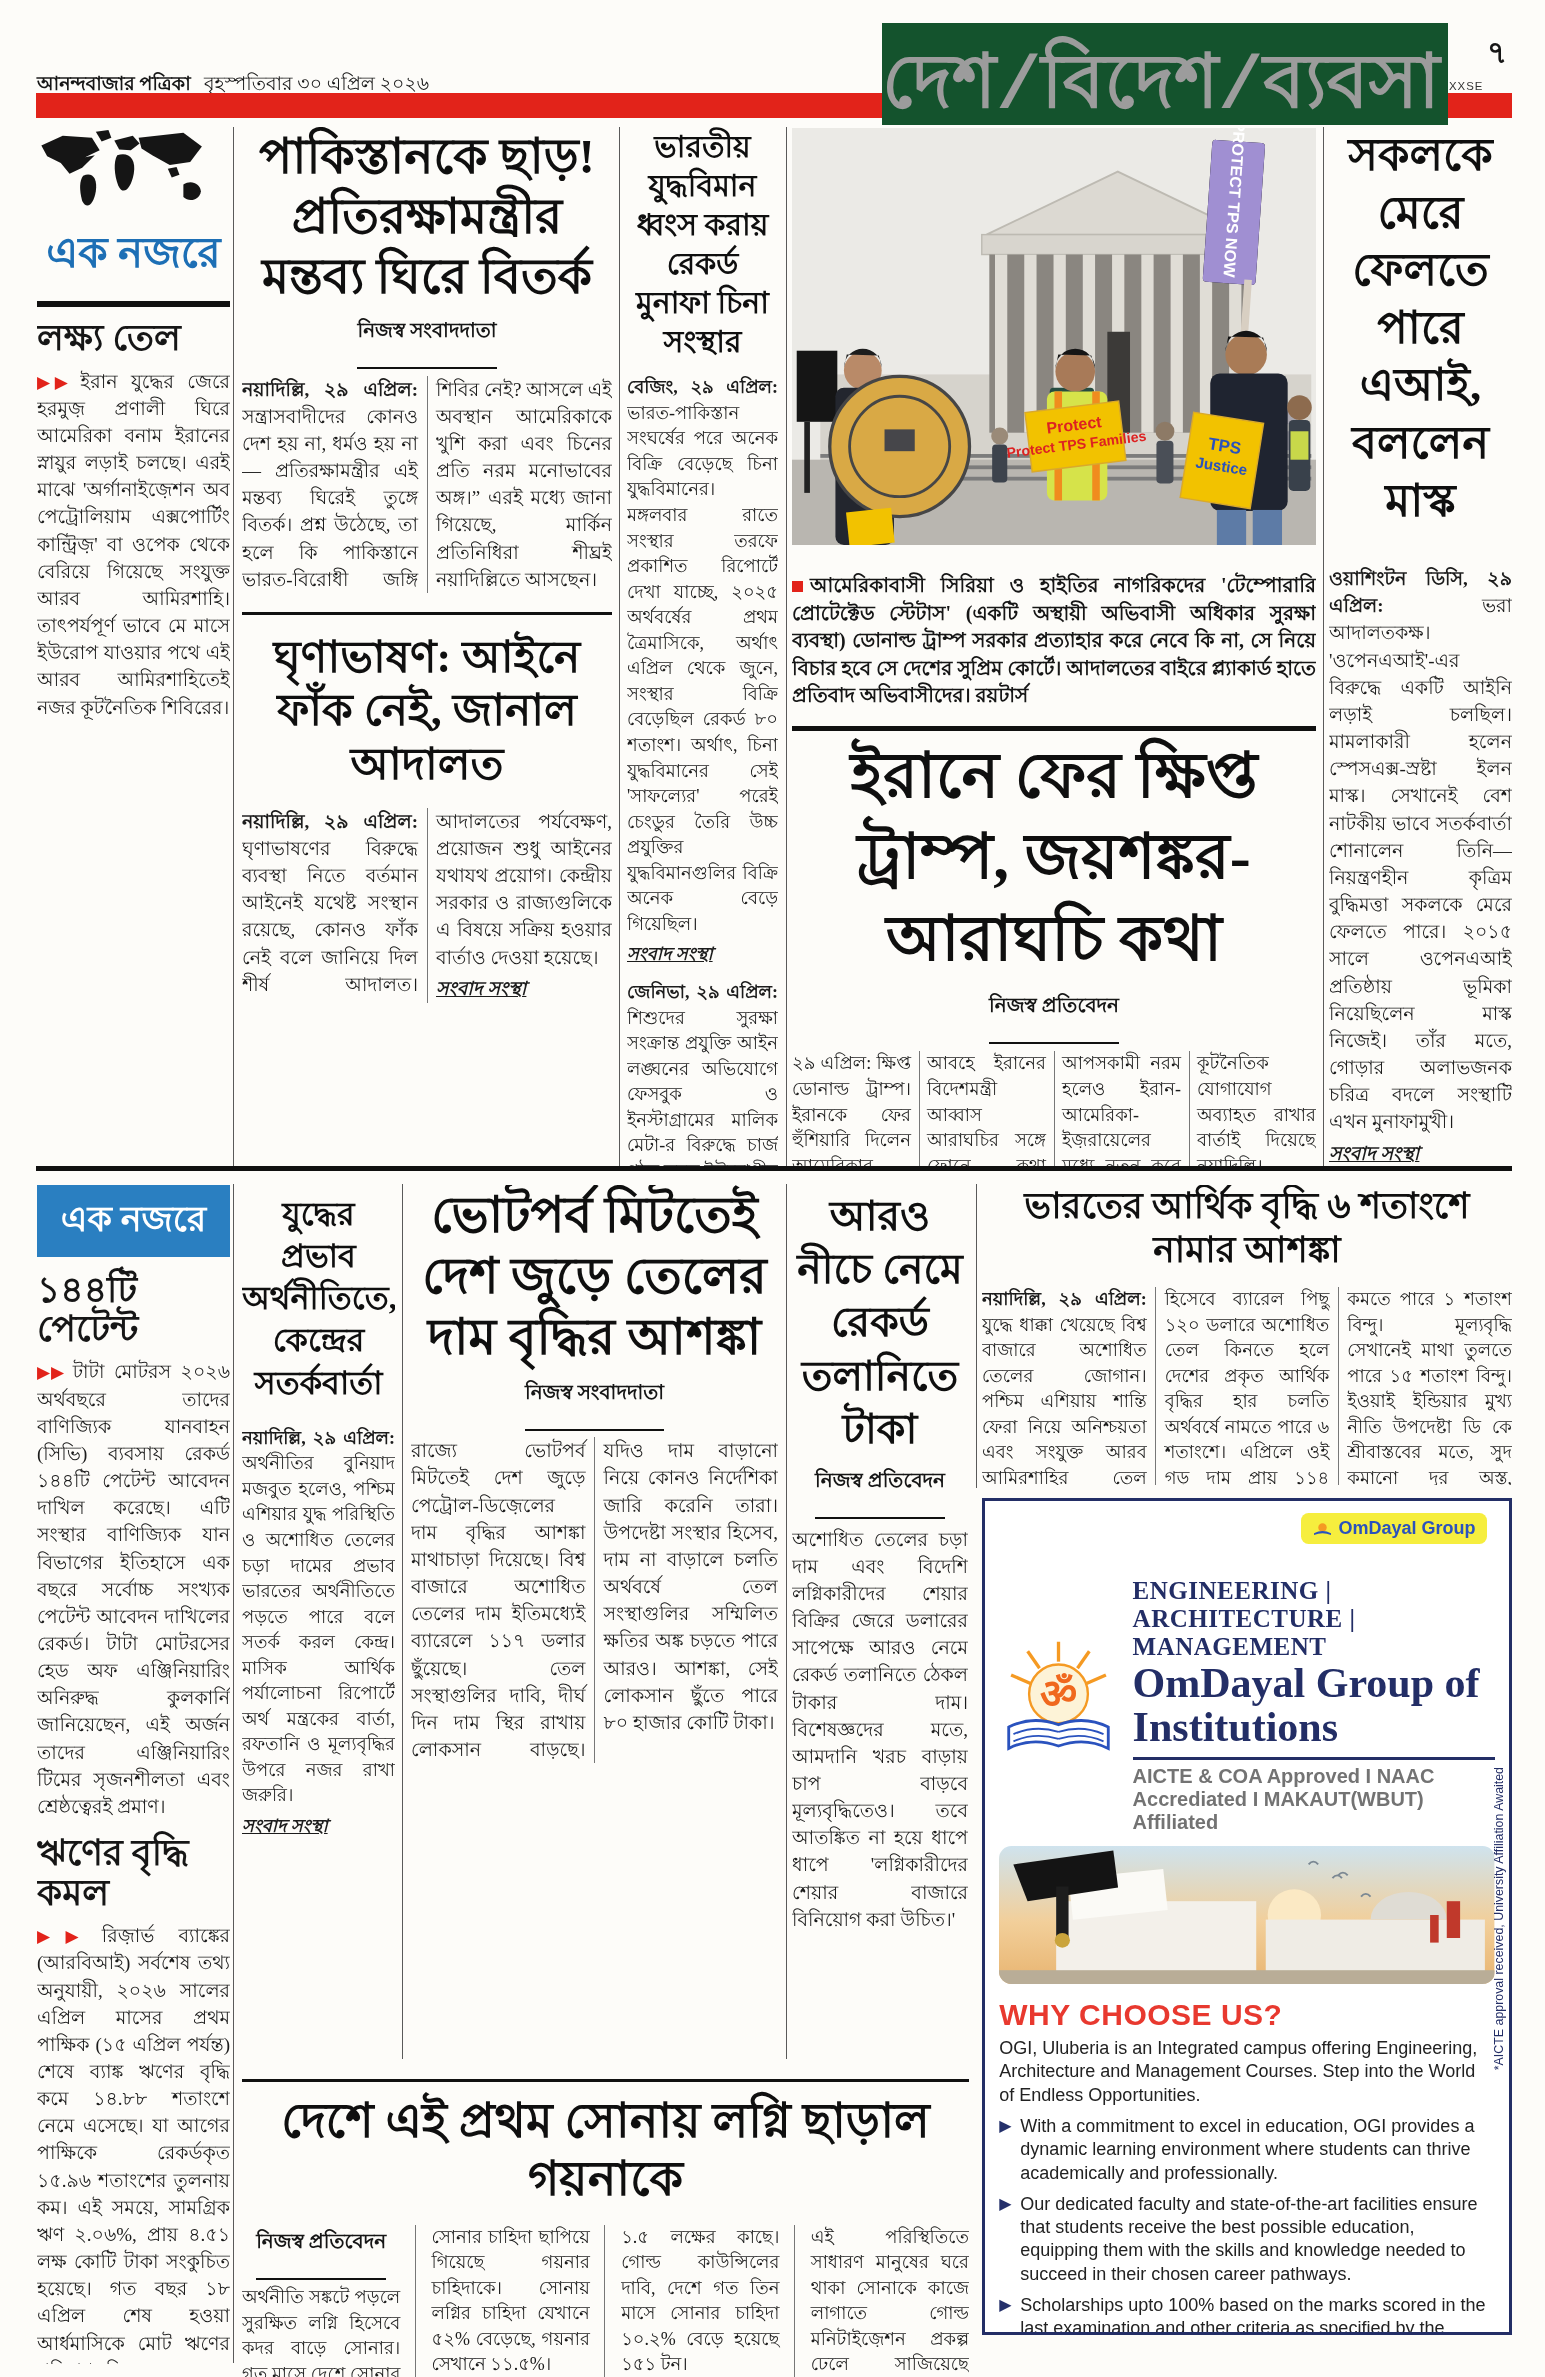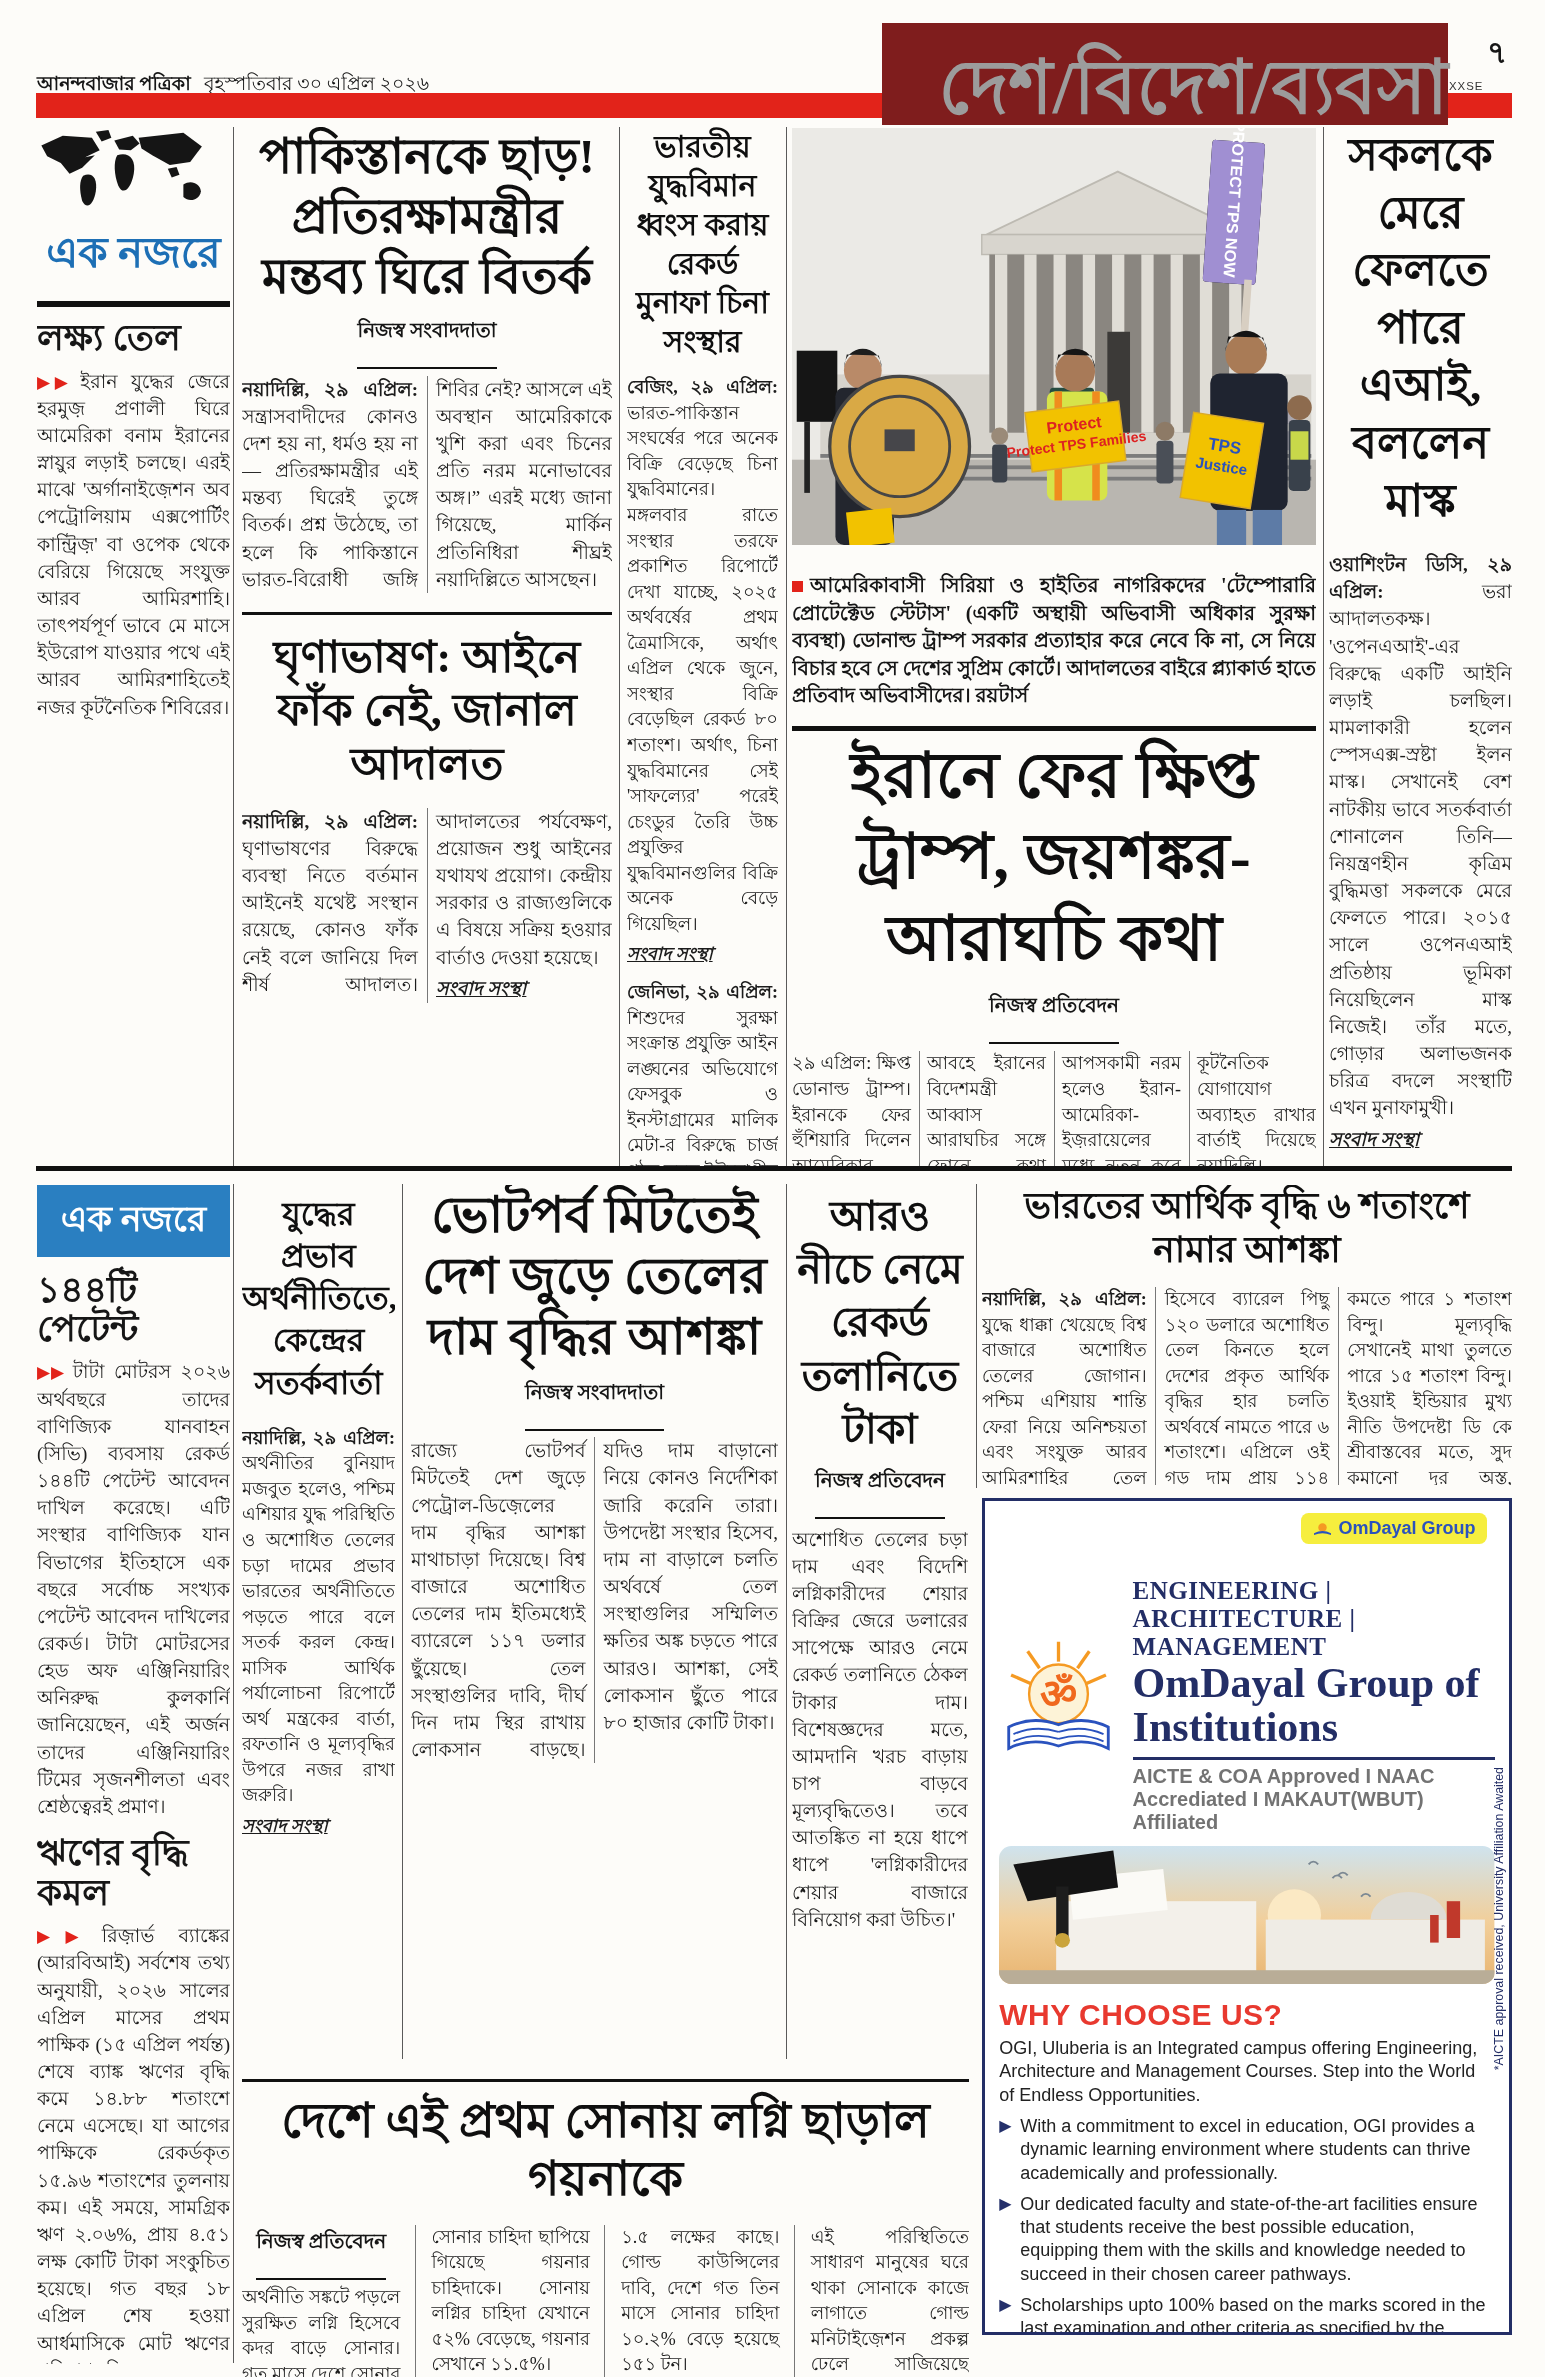--- a/index.html
+++ b/index.html
@@ -30,21 +30,21 @@
 </head>
 <body>
 
 <div id="page">
 
   <div class="abs" style="left:37px;top:69px;font-size:19px;">
     <span style="font-weight:bold;">আনন্দবাজার পত্রিকা</span>
     <span style="margin-left:8.6px;">বৃহস্পতিবার ৩০ এপ্রিল ২০২৬</span>
   </div>
   <div class="abs" style="left:36px;top:93px;width:1476px;height:25px;background:#e2231a;"></div>
-  <div class="abs" style="left:882px;top:23px;width:566px;height:102px;background:#7f1d1d;display:flex;align-items:flex-end;justify-content:flex-end;">
+  <div class="abs" style="left:882px;top:23px;width:566px;height:102px;background:#14532d;display:flex;align-items:flex-end;justify-content:flex-start;font-family:Liberation Mono, monospace;">
     <span style="font-weight:bold;font-size:75px;line-height:1;color:#9c9c9c;">দেশ/বিদেশ/ব্যবসা</span>
   </div>
   <div class="abs" style="left:1449px;top:80px;font-size:11.4px;letter-spacing:1px;color:#333;font-family:'Liberation Sans',sans-serif;">XXSE</div>
   <div class="abs" style="left:1487px;top:27.6px;font-size:31px;font-weight:bold;">৭</div>
 
   <div class="vr" style="left:233px;top:127px;height:1040px;"></div>
   <div class="vr" style="left:619px;top:127px;height:1040px;"></div>
   <div class="vr" style="left:786px;top:127px;height:1040px;"></div>
   <div class="vr" style="left:1323px;top:127px;height:1040px;"></div>
 
@@ -174,21 +174,21 @@
     <div style="height:4.8px;background:#111;margin:16px 0 4.8px;"></div>
     <div class="hl serif" style="font-size:63px;line-height:1.3;">ইরানে ফের ক্ষিপ্ত ট্রাম্প, জয়শঙ্কর-আরাঘচি কথা</div>
     <div class="byline"><span class="inner">নিজস্ব প্রতিবেদন</span></div>
     <div class="four-col body-s just" style="margin-top:7.6px;">
       <span>২৯ এপ্রিল: ক্ষিপ্ত ডোনাল্ড ট্রাম্প। ইরানকে ফের হুঁশিয়ারি দিলেন আমেরিকার প্রেসিডেন্ট। পশ্চিম এশিয়ায় উত্তেজনার এই আবহে ইরানের বিদেশমন্ত্রী আব্বাস আরাঘচির সঙ্গে ফোনে কথা বললেন ভারতের বিদেশমন্ত্রী এস জয়শঙ্কর। ভাষা আপসকামী নরম হলেও ইরান-আমেরিকা-ইজ়রায়েলের মধ্যে নতুন করে উত্তেজনা ছড়িয়েছে। দু'দেশের কূটনৈতিক যোগাযোগ অব্যাহত রাখার বার্তাই দিয়েছে নয়াদিল্লি।</span>
     </div>
   </div>
 
   <div class="abs" style="left:1329px;top:127px;width:183px;height:1039px;overflow:hidden;">
     <div class="hl serif" style="font-size:45px;line-height:1.28;">সকলকে মেরে ফেলতে পারে এআই, বললেন মাস্ক</div>
-    <div class="body-t just" style="margin-top:21px;">
+    <div class="body-t just" style="margin-top:35px;">
       <span class="dateline">ওয়াশিংটন ডিসি, ২৯ এপ্রিল:</span>
       <span>ভরা আদালতকক্ষ। 'ওপেনএআই'-এর বিরুদ্ধে একটি আইনি লড়াই চলছিল। মামলাকারী হলেন স্পেসএক্স-স্রষ্টা ইলন মাস্ক। সেখানেই বেশ নাটকীয় ভাবে সতর্কবার্তা শোনালেন তিনি— নিয়ন্ত্রণহীন কৃত্রিম বুদ্ধিমত্তা সকলকে মেরে ফেলতে পারে। ২০১৫ সালে ওপেনএআই প্রতিষ্ঠায় ভূমিকা নিয়েছিলেন মাস্ক নিজেই। তাঁর মতে, গোড়ার অলাভজনক চরিত্র বদলে সংস্থাটি এখন মুনাফামুখী।</span>
       <span class="signoff">সংবাদ সংস্থা</span>
     </div>
   </div>
 
   <div class="abs" style="left:36px;top:1166px;width:1476px;height:4.8px;background:#111;"></div>
 
   <div class="vr" style="left:233px;top:1184px;height:1179px;"></div>
   <div class="vr" style="left:402px;top:1184px;height:875px;"></div>

